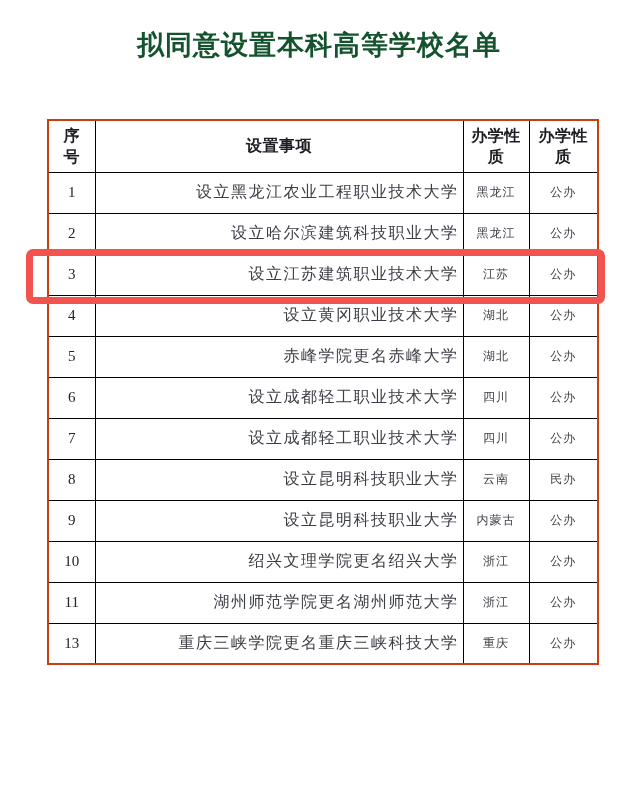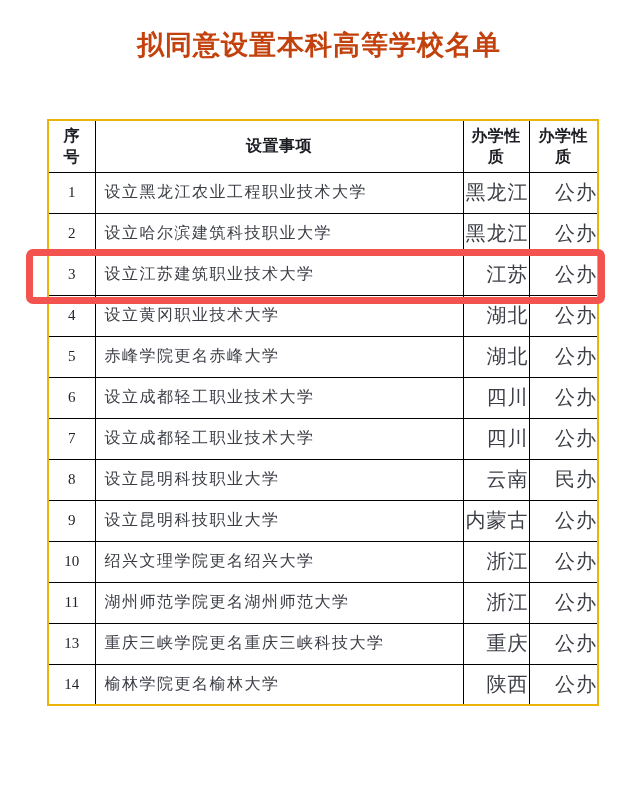--- a/index.html
+++ b/index.html
@@ -15,30 +15,30 @@
   .title {
     position: absolute;
     top: 27px;
     left: 0;
     width: 638px;
     text-align: center;
     font-family: "DejaVu Sans", "Liberation Sans", sans-serif;
     font-weight: bold;
     font-size: 27px;
     letter-spacing: 1px;
-    color: #c2410c;
+    color: #14532d;
   }
   table.list {
     position: absolute;
     left: 47px;
     top: 119px;
     width: 550px;
     border-collapse: collapse;
     table-layout: fixed;
-    border: 2px solid #eab308;
+    border: 2px solid #c2410c;
   }
   col.c-no   { width: 47px; }
   col.c-item { width: 368px; }
   col.c-prov { width: 66px; }
   col.c-nat  { width: 69px; }
   th, td {
     border: 1px solid #000000;
     vertical-align: middle;
     overflow: hidden;
   }
@@ -54,29 +54,29 @@
     letter-spacing: 0.5px;
   }
   tbody td { height: 41px; color: #3c3e46; }
   td.cell-no {
     text-align: center;
     font-size: 15px;
     font-family: "Liberation Serif", "DejaVu Serif", serif;
     color: #23242b;
   }
   td.cell-item {
-    text-align: left;
+    text-align: right;
     padding-left: 9px;
     padding-right: 4px;
     font-size: 16px;
     letter-spacing: 1.5px;
   }
   td.cell-prov, td.cell-nat {
-    text-align: right;
-    font-size: 20px;
+    text-align: center;
+    font-size: 12px;
     letter-spacing: 1px;
   }
   .highlight-box {
     position: absolute;
     left: 26px;
     top: 249px;
     width: 579px;
     height: 55px;
     border-width: 7px;
     border-style: solid;
@@ -187,24 +187,18 @@
         </tr>
 
 
         <tr>
           <td class="cell-no">13</td>
           <td class="cell-item">重庆三峡学院更名重庆三峡科技大学</td>
           <td class="cell-prov">重庆</td>
           <td class="cell-nat">公办</td>
         </tr>
 
-        <tr>
-          <td class="cell-no">14</td>
-          <td class="cell-item">榆林学院更名榆林大学</td>
-          <td class="cell-prov">陕西</td>
-          <td class="cell-nat">公办</td>
-        </tr>
       </tbody>
   </table>
 
   <div class="highlight-box" style="border-color: rgb(242, 83, 78);"></div>
 
 </div>
 
 </body></html>

